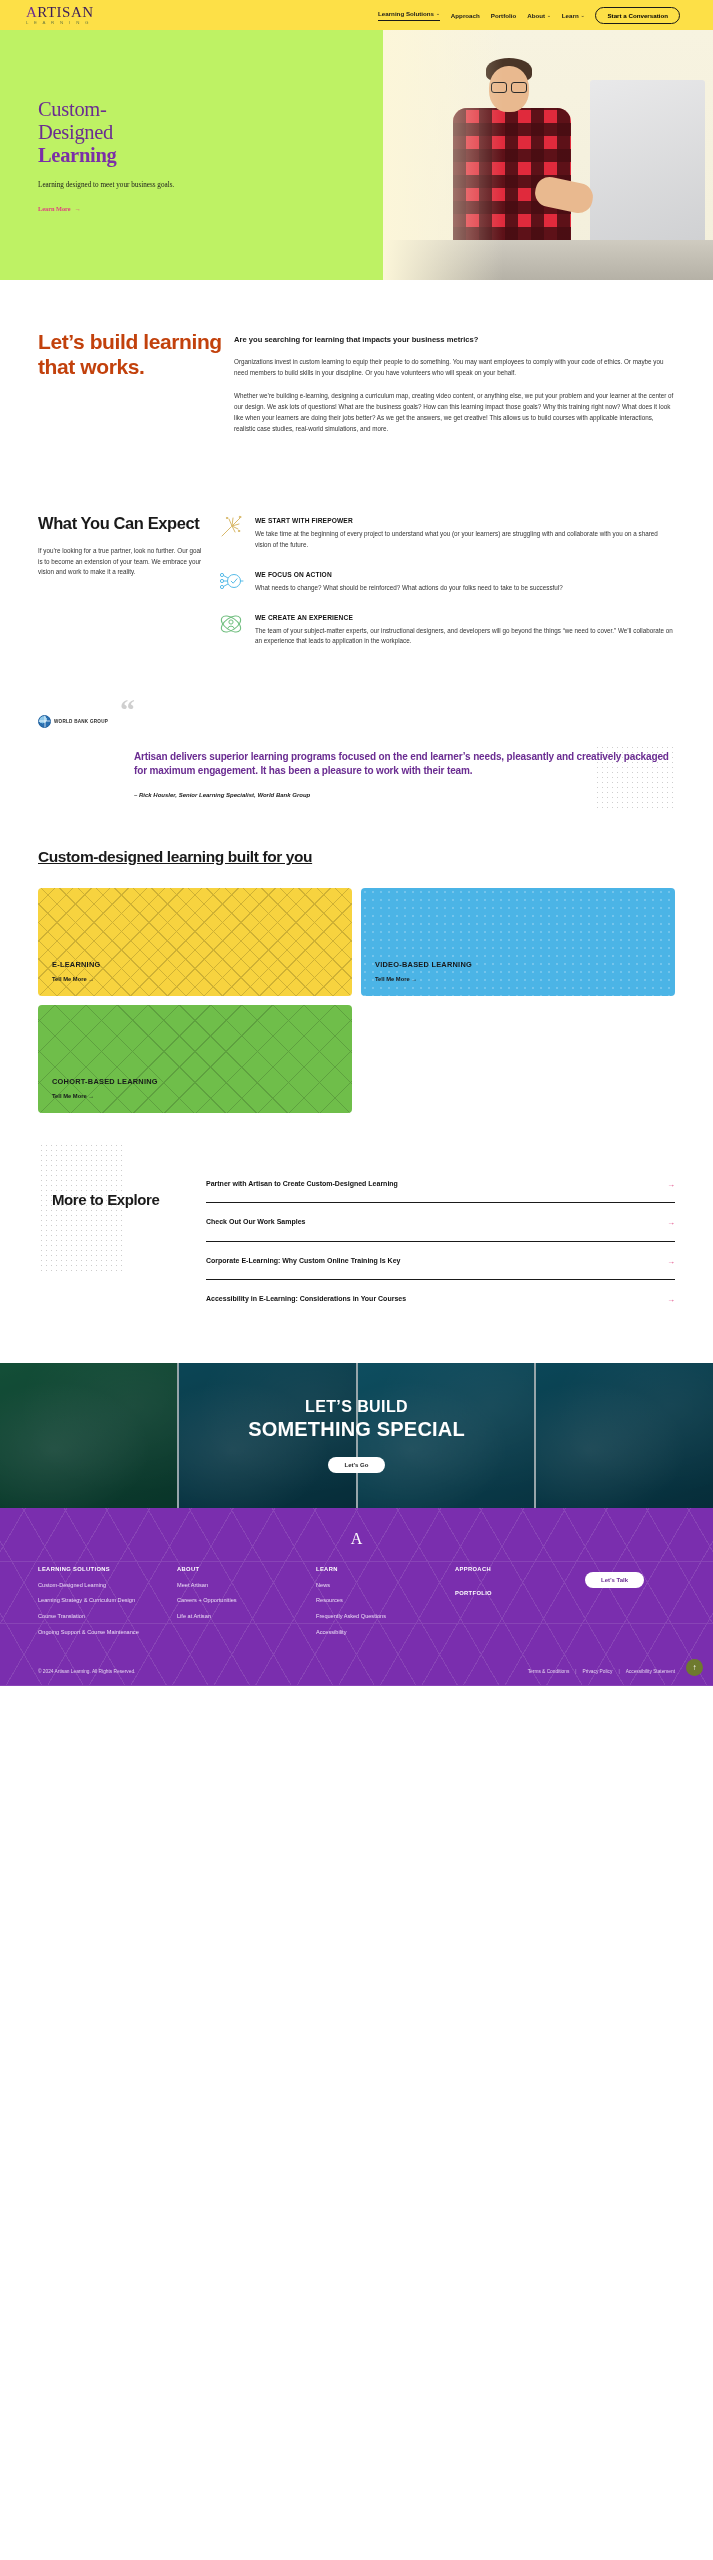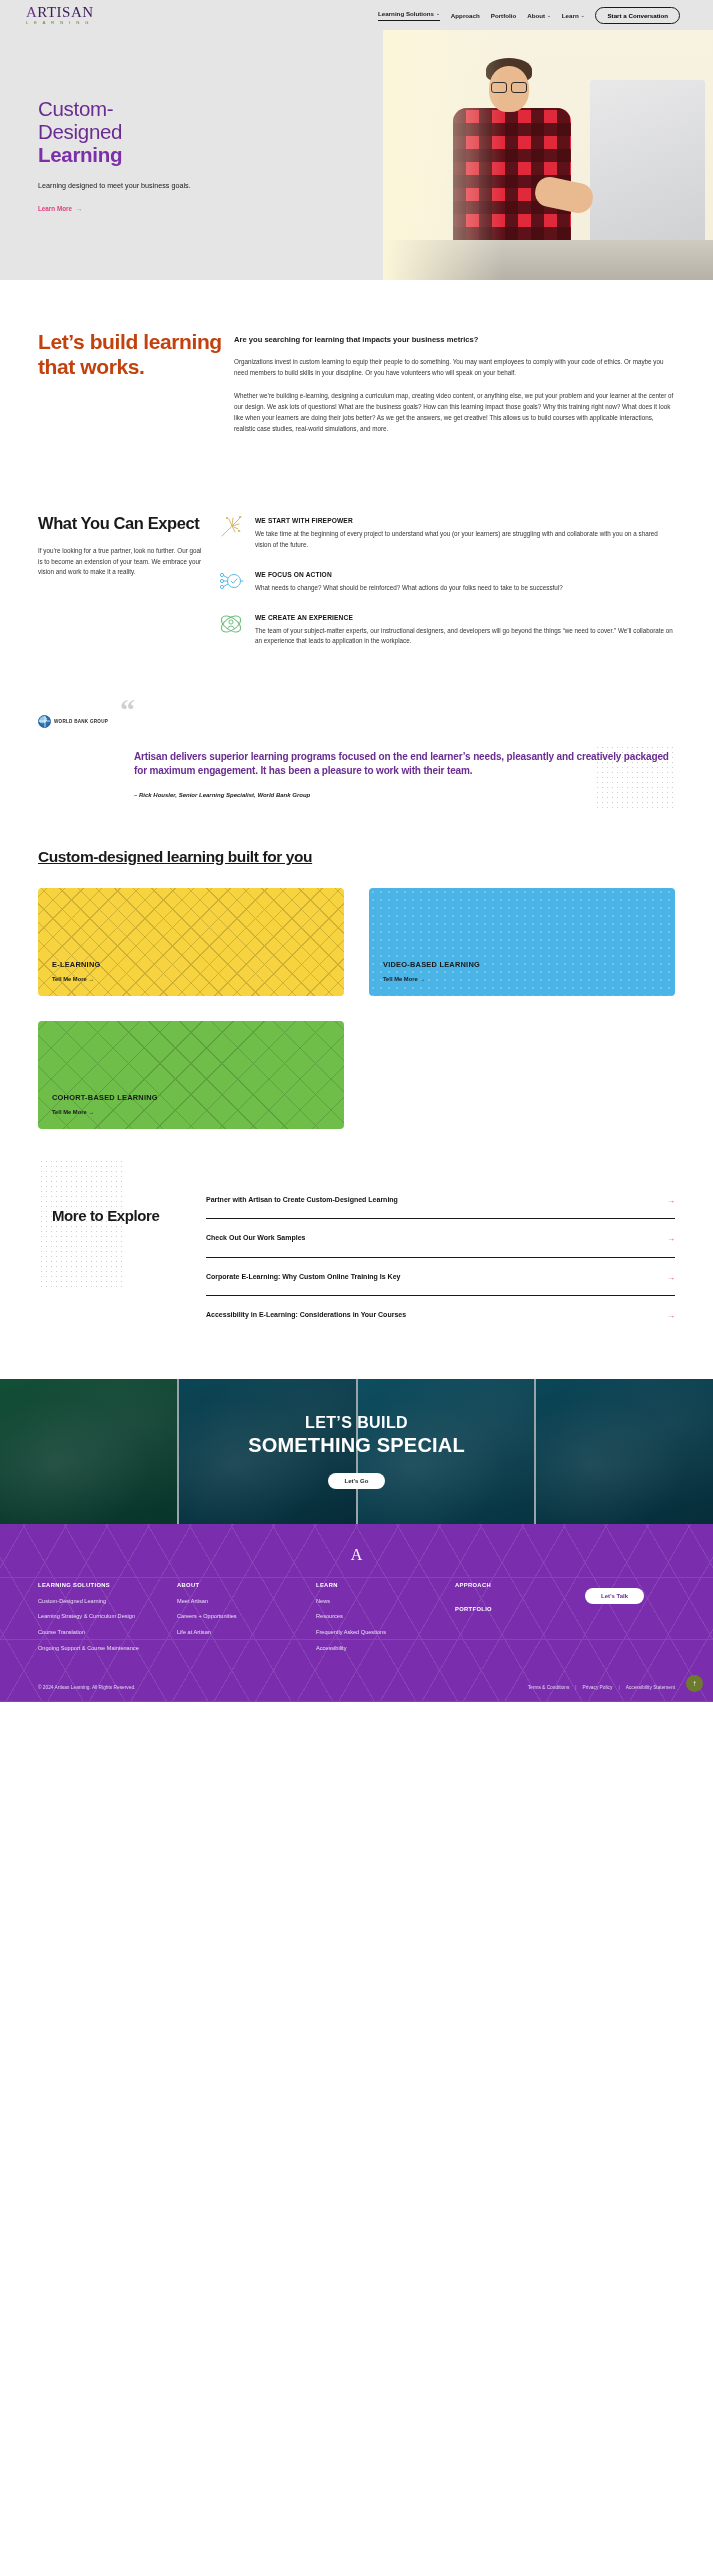--- a/index.html
+++ b/index.html
@@ -8,21 +8,21 @@
     font-family:"Liberation Sans", sans-serif;
     background:#fff;
     color:#1a1a1a;
     -webkit-font-smoothing:antialiased;
   }
   .page { width:713px; position:relative; overflow:hidden; }
 
   
   .header {
     height:30px;
-    background:#e5e5e5;
+    background:#fde047;
     display:flex; align-items:center;
     padding:0 33px 0 26px;
     position:relative; z-index:50;
   }
   .logo { display:flex; flex-direction:column; line-height:1; }
   .logo-main {
     font-size:15px; font-weight:400; letter-spacing:.5px;
     color:#3B1C5A; font-family:"Liberation Serif", serif;
   }
   .logo-main .first { color:#6A2C91; }
@@ -39,21 +39,21 @@
   .nav-item.active { border-bottom:1px solid #1a1a1a; padding-bottom:3px; }
   .caret { font-size:4.5px; opacity:.8; }
   .btn-convo {
     border:1px solid #1a1a1a; border-radius:20px;
     padding:4px 11px; font-size:6.2px; font-weight:700;
     white-space:nowrap; cursor:pointer; background:transparent;
   }
 
   
   .hero {
-    height:250px; background:#e5e5e5; position:relative; overflow:hidden;
+    height:250px; background:#bef264; position:relative; overflow:hidden;font-family:Liberation Serif, serif;
   }
   .hero-copy { position:absolute; left:38px; top:68px; width:210px; z-index:5; }
   .hero-h1 { font-size:20.5px; line-height:1.12; font-weight:400; color:#6A2C91; letter-spacing:-.3px; }
   .hero-h1 .bold { font-weight:800; color:#7B2FA8; display:block; }
   .hero-sub { font-size:7.2px; line-height:1.55; color:#1a1a1a; margin-top:13px; font-weight:400; }
   .hero-link {
     display:inline-flex; align-items:center; gap:4px;
     font-size:6.3px; font-weight:700; color:#E0417F; margin-top:14px; cursor:pointer;
   }
   .hero-img {
@@ -162,21 +162,21 @@
   .dots-tr {
     position:absolute; right:38px; bottom:28px; width:80px; height:65px;
     background-image:radial-gradient(#c9c9c9 .7px, transparent .8px);
     background-size:5px 5px; opacity:.9; z-index:-1;
   }
 
   
   .cards-head { padding:10px 38px 0 38px; }
   .cards-h2 { font-size:15.5px; line-height:1.2; font-weight:800; letter-spacing:-.4px;text-decoration:underline; }
   .cards-grid {
-    display:grid; grid-template-columns:1fr 1fr; gap:25px;
+    display:grid; grid-template-columns:1fr 1fr; gap:9px;
     padding:22px 38px 0 38px;
   }
   .card { height:108px; border-radius:4px; position:relative; overflow:hidden; cursor:pointer; }
   .card-inner { position:absolute; left:14px; bottom:14px; }
   .card-title { font-size:7.4px; font-weight:800; letter-spacing:.25px; color:#16181a; }
   .card-cta { font-size:5.8px; font-weight:700; margin-top:7px; color:#16181a; }
   .c-yellow { background:#F7D33F; }
   .c-blue   { background:#4BB4E6; }
   .c-pink   { background:#DD54A6; }
   .c-green  { background:#6FBE4A; }

